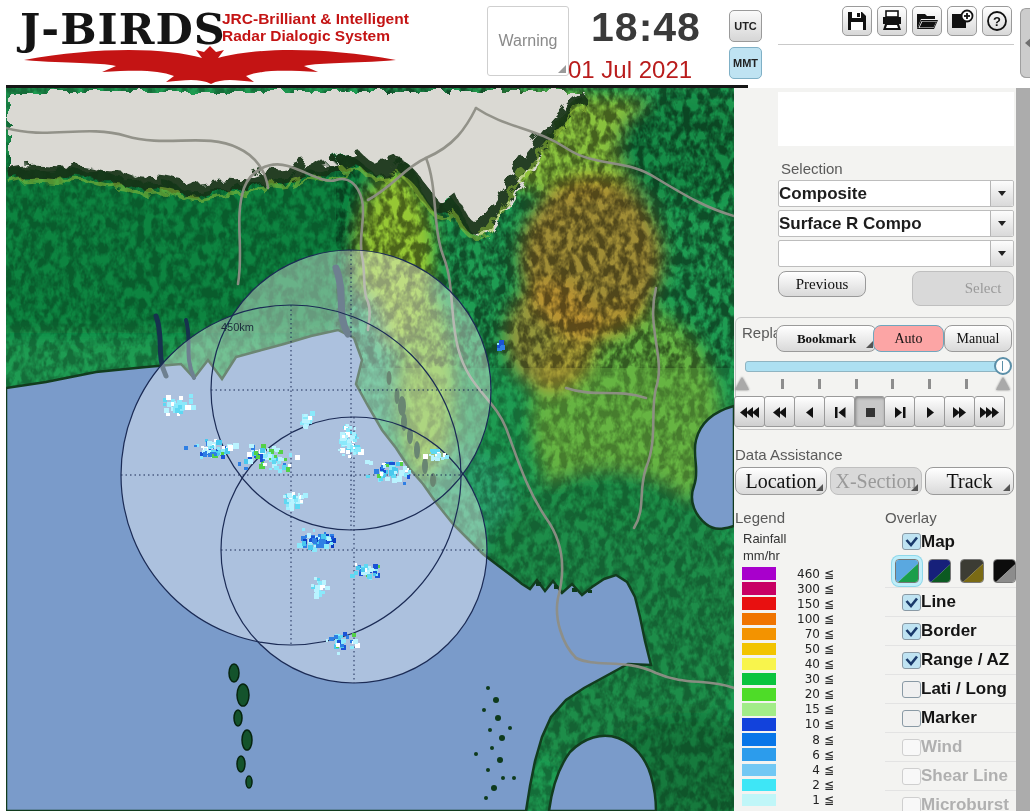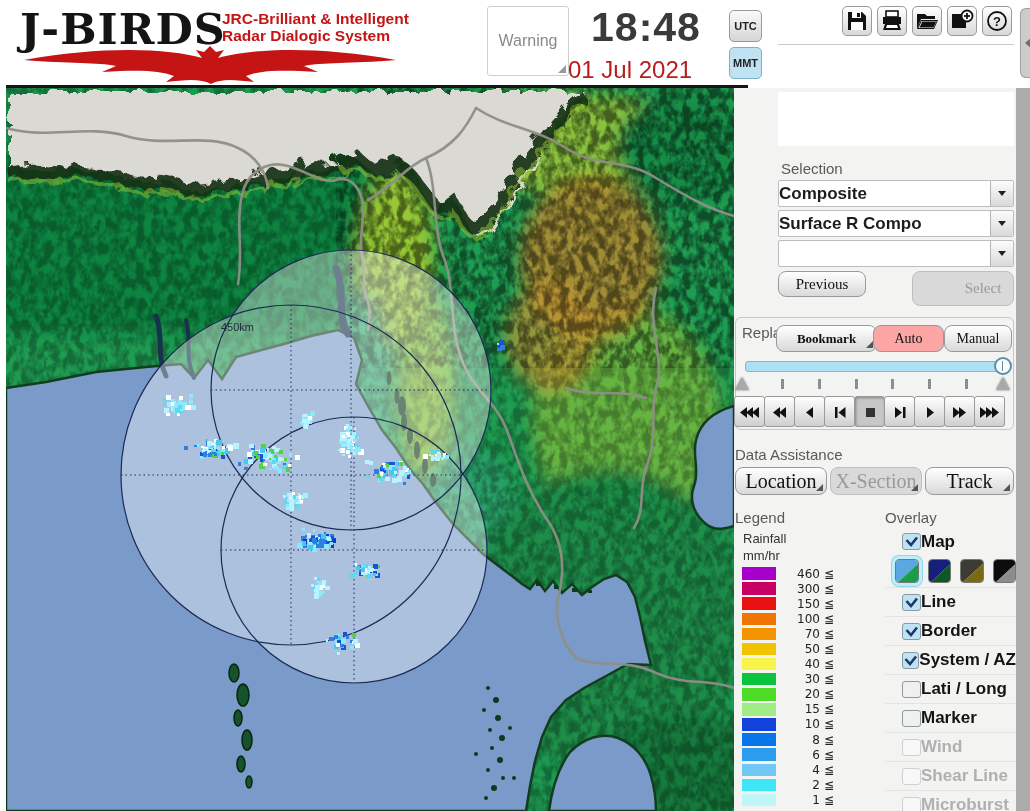--- a/index.html
+++ b/index.html
@@ -1020,21 +1020,21 @@
           </svg>
         </div>
         <div class="ov-label">Border</div>
       </div>
       <div class="ov-row">
         <div class="checkbox checked">
           <svg width="15" height="13" viewBox="0 0 15 13">
             <polyline points="2.5,5 7,10 13,2.5" fill="none" stroke="#1a3a6b" stroke-width="2.6"></polyline>
           </svg>
         </div>
-        <div class="ov-label">System / AZ</div>
+        <div class="ov-label">Range / AZ</div>
       </div>
       <div class="ov-row">
         <div class="checkbox"></div>
         <div class="ov-label">Lati / Long</div>
       </div>
       <div class="ov-row">
         <div class="checkbox"></div>
         <div class="ov-label">Marker</div>
       </div>
       <div class="ov-row">

